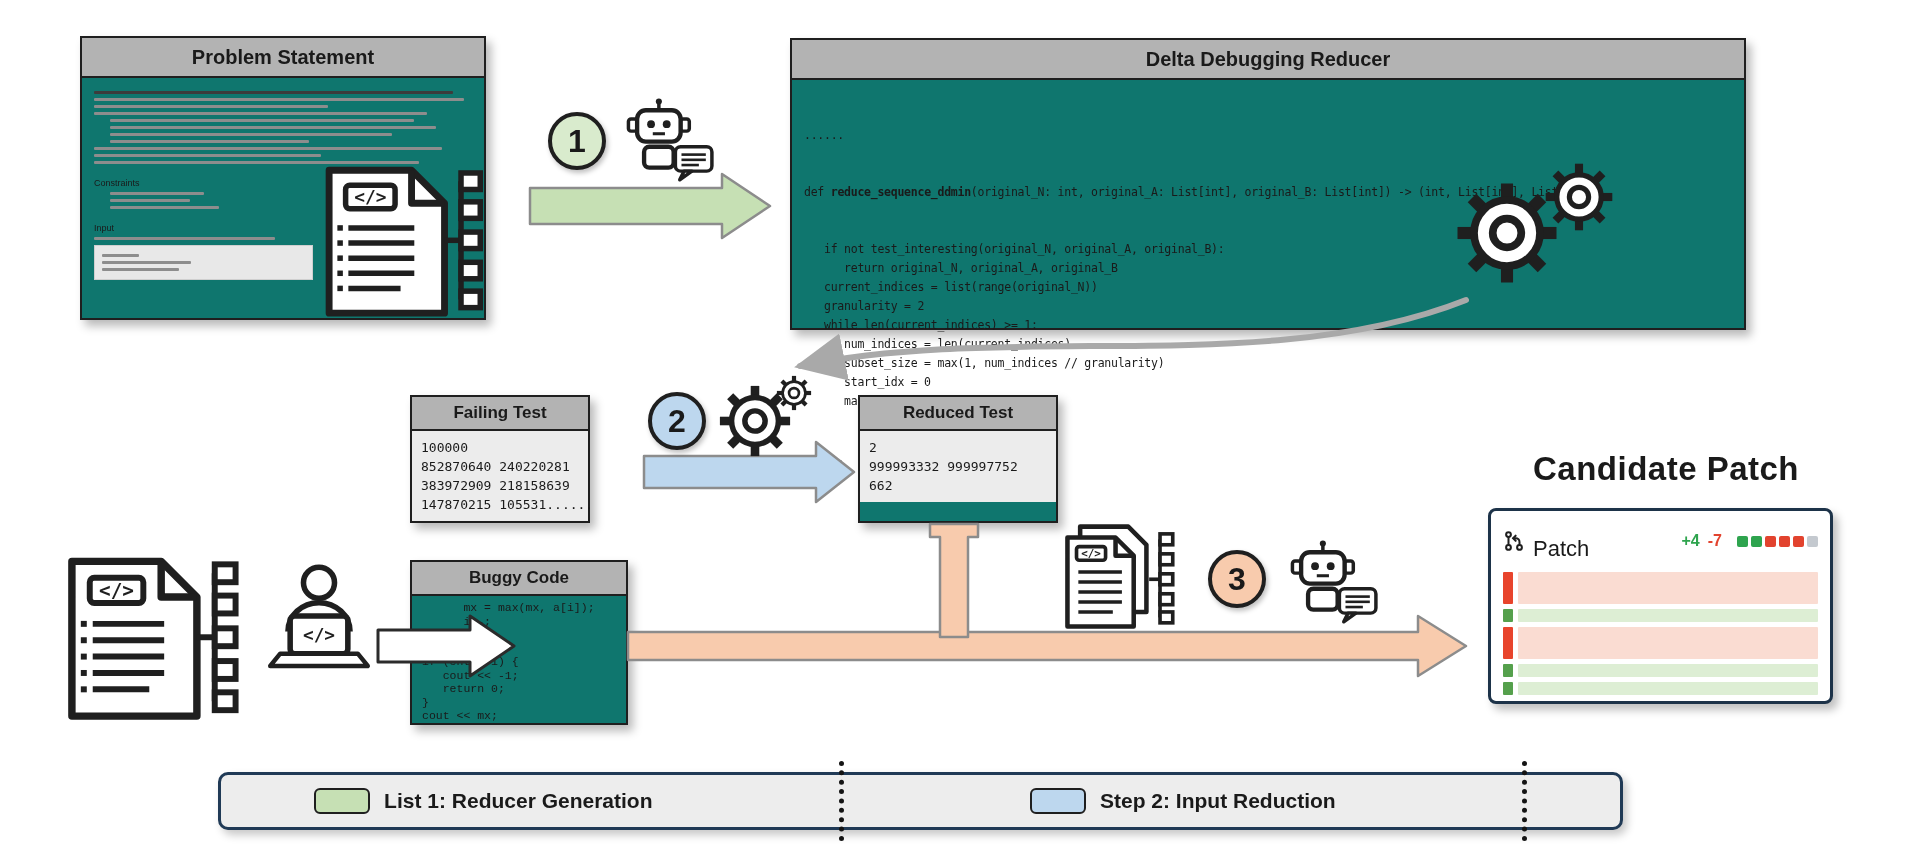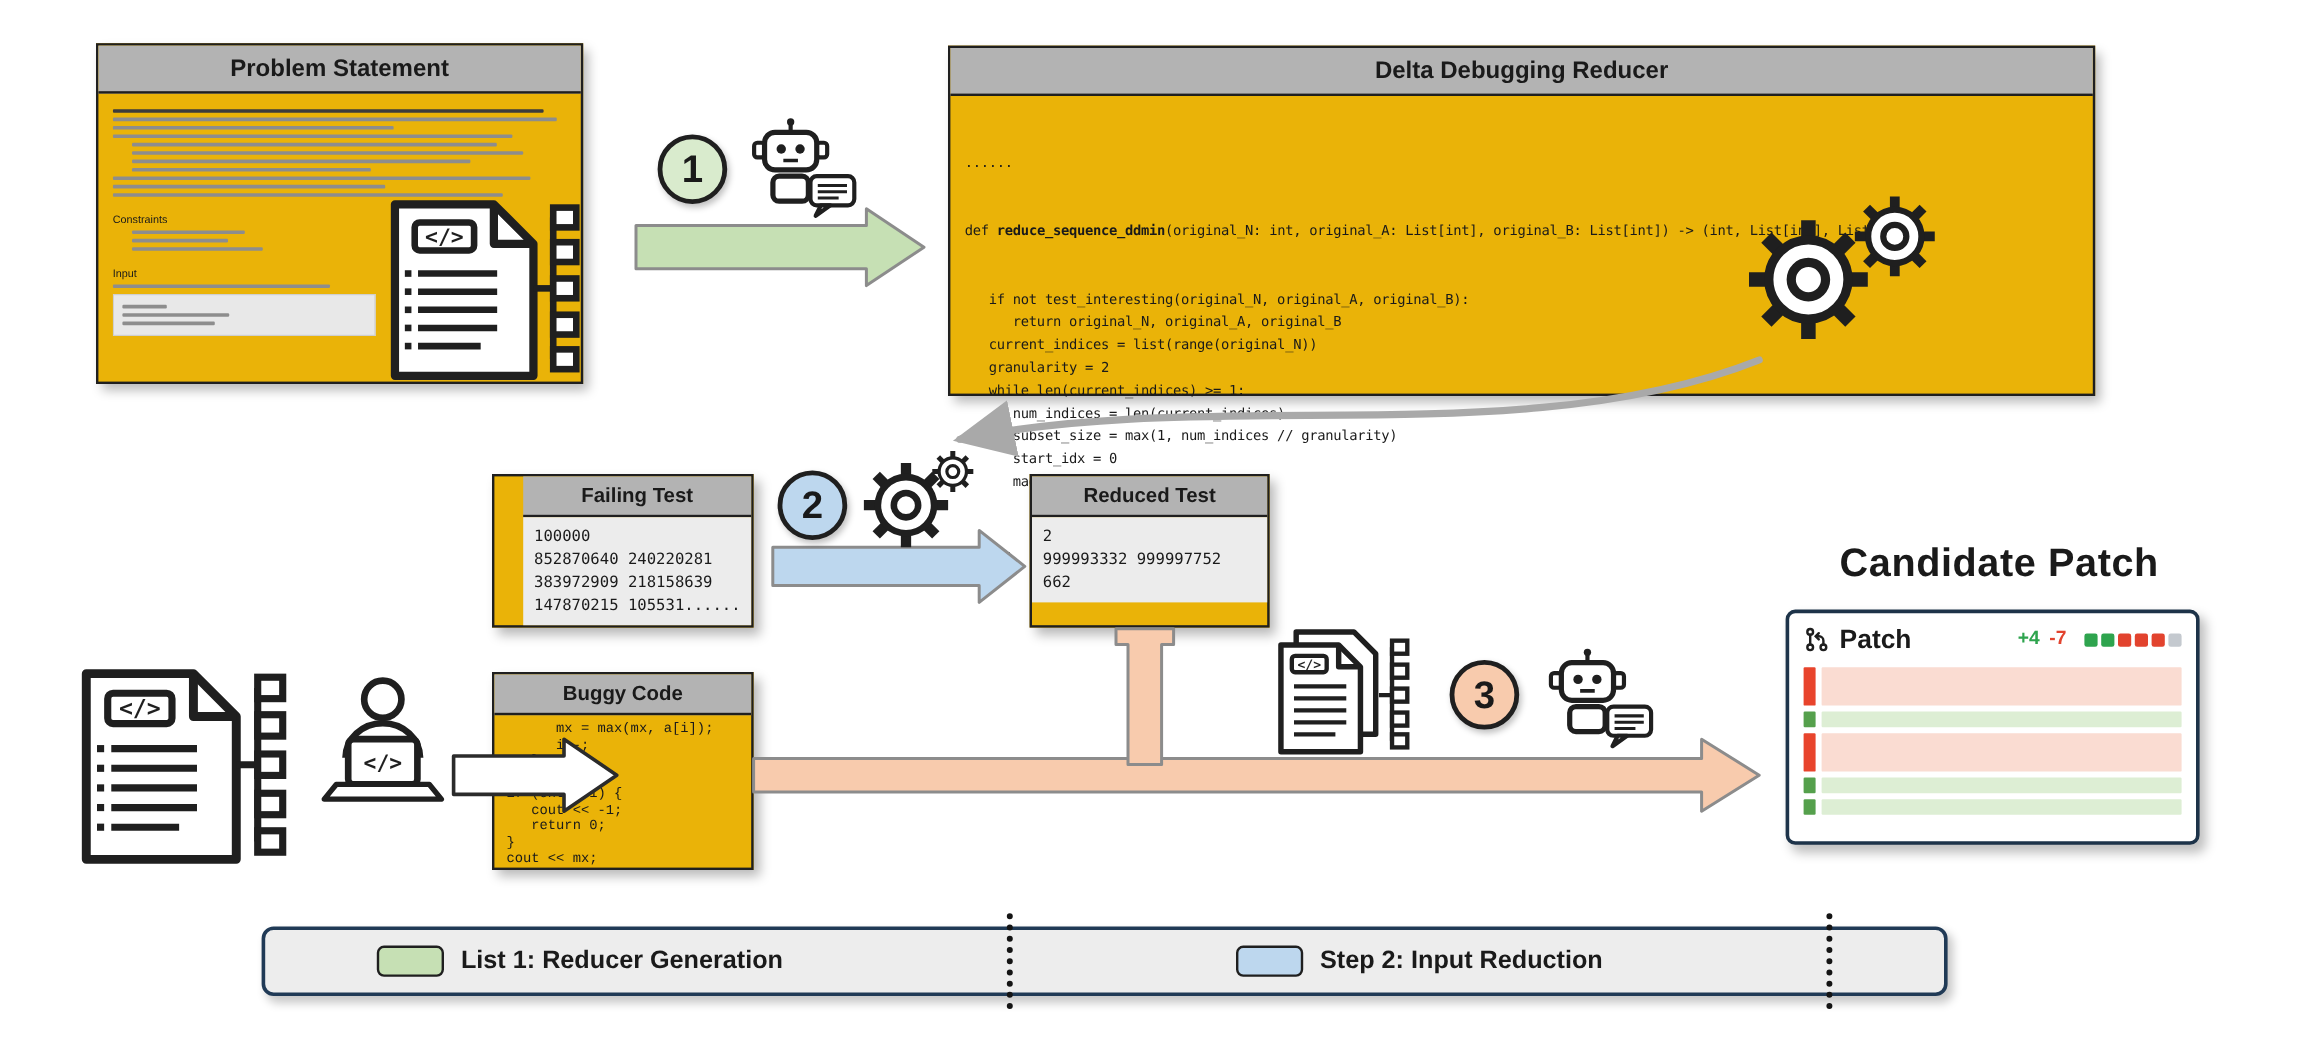--- a/index.html
+++ b/index.html
@@ -1,19 +1,19 @@
 <!DOCTYPE html>
 <html style="--step1: #c6e0b4; --step1_light: #d9ebcd; --step2: #bdd7ee; --step3: #f8cbad; --header_gray: #b3b3b3; --add_green: #2ea44e; --del_red: #e2432e; --navy: #1d3349;"><head>
 <meta charset="utf-8">
 <style>
   html,body{margin:0;padding:0;background:#ffffff;}
   .canvas{position:relative;width:1920px;height:864px;background:#fff;overflow:hidden;
           font-family:"Liberation Sans",sans-serif;color:#1a1a1a;}
   
-  .panel{position:absolute;background:#eab308;border:2.5px solid #1f1f1f;box-sizing:border-box;
+  .panel{position:absolute;background:#0f766e;border:2.5px solid #1f1f1f;box-sizing:border-box;
          box-shadow:5px 6px 9px rgba(0,0,0,.28);z-index:1;}
   .panel .phead{background:#b3b3b3;border-bottom:2.5px solid #1f1f1f;text-align:center;
                 font-weight:bold;display:flex;align-items:center;justify-content:center;}
   .phead.big{height:38px;font-size:20px;}
   .phead.small{height:32px;font-size:17px;}
   .pbody{box-sizing:border-box;}
   .graybody{background:#ececec;}
   .codebody{padding:8px 12px;font-family:"DejaVu Sans Mono",monospace;font-size:11.5px;
             letter-spacing:-0.25px;line-height:19px;white-space:pre;overflow:hidden;}
   .testbody{padding:7px 9px;font-family:"DejaVu Sans Mono",monospace;font-size:13px;line-height:19px;}
@@ -42,21 +42,21 @@
   .arr-salmon{fill:var(--step3,#f8cbad);}
   .arr-white{fill:#ffffff;stroke:#2b2b2b;stroke-width:3;}
   .curve{fill:none;stroke:#a9a9a9;stroke-width:6;stroke-linecap:round;}
   
   .cp-heading{position:absolute;left:1496px;top:450px;width:340px;text-align:center;
               font-size:33px;font-weight:800;letter-spacing:.5px;z-index:1;}
   .patchpanel{position:absolute;left:1488px;top:508px;width:345px;height:196px;background:#fff;
               border:3px solid #1d3349;border-radius:8px;box-sizing:border-box;z-index:1;
               box-shadow:5px 6px 9px rgba(0,0,0,.25);}
   .patchhead{display:flex;align-items:center;gap:8px;padding:9px 12px 4px;}
-  .patchtitle{font-size:22px;font-weight:bold;}
+  .patchtitle{font-size:22px;font-weight:normal;margin-top:16px;}
   .addcnt{color:var(--add_green,#2ea44e);font-weight:bold;font-size:16px;margin-left:auto;}
   .delcnt{color:var(--del_red,#e2432e);font-weight:bold;font-size:16px;}
   .sqwrap{display:flex;align-items:center;margin-left:4px;}
   .sq{width:11px;height:11px;display:inline-block;margin-left:3px;border-radius:2px;}
   .sq-green{background:var(--add_green,#2ea44e);}
   .sq-red{background:var(--del_red,#e2432e);}
   .sq-gray{background:#c4c9cf;}
   .diffrows{padding:6px 12px 10px;}
   .diffrow{display:flex;gap:5px;margin-bottom:5px;}
   .diffrow .gut{width:10px;border-radius:1px;}
@@ -236,21 +236,21 @@
   <section class="panel" style="left:790px;top:38px;width:956px;height:292px;">
     <div class="phead big">Delta Debugging Reducer</div>
     <div class="codebody">
       <div>......</div>
       <div><span>def </span><span class="bold">reduce_sequence_ddmin</span><span>(original_N: int, original_A: List[int], original_B: List[int]) -&gt; (int, List[int], List[int]):</span></div>
       <div><div>   if not test_interesting(original_N, original_A, original_B):</div><div>      return original_N, original_A, original_B</div><div>   current_indices = list(range(original_N))</div><div>   granularity = 2</div><div>   while len(current_indices) &gt;= 1:</div><div>      num_indices = len(current_indices)</div><div>      subset_size = max(1, num_indices // granularity)</div><div>      start_idx = 0</div><div>      made_progress = False</div></div>
       <div>......</div>
     </div>
   </section>
 
-  <section class="panel" style="left:410px;top:395px;width:218px;height:128px;padding-left:24px;">
+  <section class="panel" style="left:410px;top:395px;width:180px;height:128px;">
     <div class="phead small">Failing Test</div>
     <div class="pbody graybody testbody">
         <div class="line">100000</div>
         <div class="line">852870640 240220281</div>
         <div class="line">383972909 218158639</div>
         <div class="line">147870215 105531......</div>
       </div>
   </section>
 
   <section class="panel" style="left:858px;top:395px;width:200px;height:128px;">

